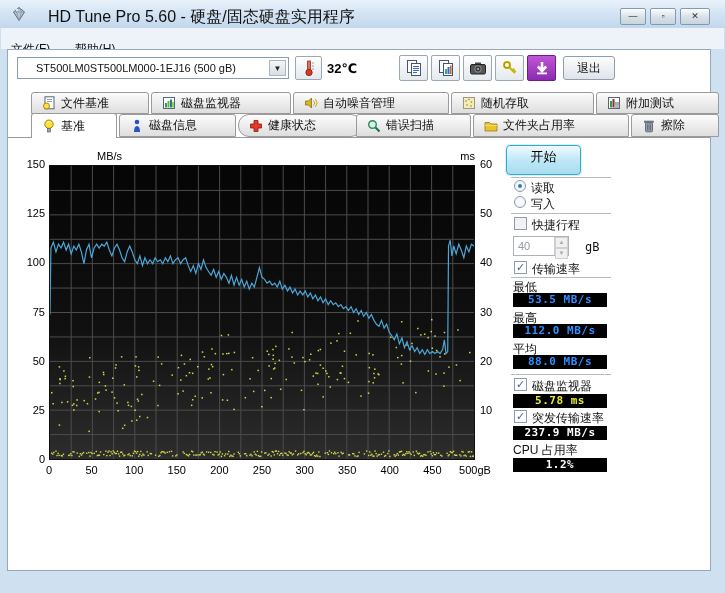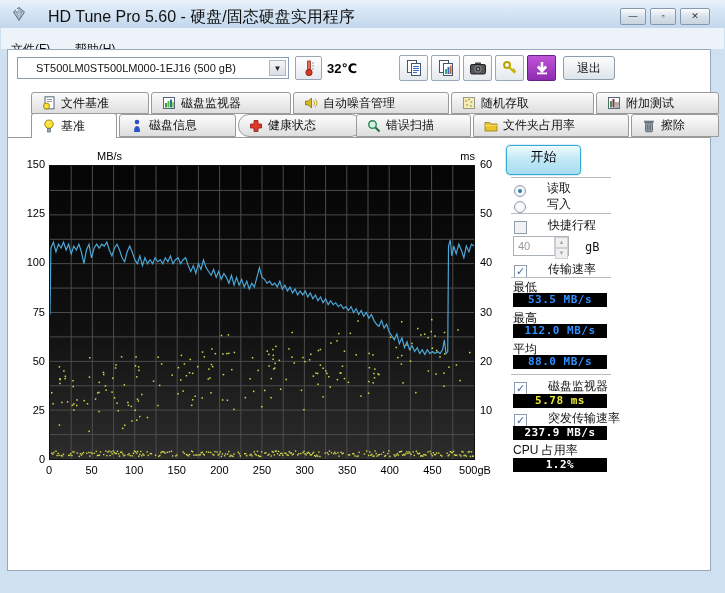--- a/index.html
+++ b/index.html
@@ -42,21 +42,21 @@
   
   #plot-svg{position:absolute;left:41px;top:115px;width:426px;height:295px;border:1px solid #111;
     background:linear-gradient(180deg,#050505 0%,#101010 55%,#2d2d2d 100%);}
   .axis-label{position:absolute;font-size:11px;color:#000;}
   .tick{position:absolute;font-size:11px;color:#000;}
   
   .start-btn{position:absolute;left:498px;top:95px;width:75px;height:30px;border:1px solid #35a9cf;border-radius:4px;
     background:linear-gradient(180deg,#f0fbff,#bfe7f5 50%,#a8ddf0);font-size:13px;text-align:center;line-height:21px;color:#000;
     box-shadow:0 0 0 1px #d8eef8;}
   .hsep{position:absolute;left:503px;width:100px;height:1px;background:#b4bcc4;}
-  .ctl-row{position:absolute;left:506px;display:flex;align-items:flex-end;gap:21px;font-size:12px;color:#111;}
+  .ctl-row{position:absolute;left:506px;display:flex;align-items:flex-start;gap:5px;font-size:12px;color:#111;}
   .radio{width:12px;height:12px;border-radius:50%;border:1px solid #8e9cae;background:radial-gradient(#fff,#e8eef4);position:relative;}
   .radio.sel::after{content:"";position:absolute;left:3px;top:3px;width:4px;height:4px;border-radius:50%;background:#2f7fae;}
   .checkbox{width:13px;height:13px;border:1px solid #8e9cae;background:#fff;position:relative;font-size:11px;
     line-height:11px;text-align:center;color:#3a66a8;font-weight:bold;}
   .spin-input{position:absolute;left:505px;top:186px;width:56px;height:20px;border:1px solid #aab2ba;background:#fff;
     font-size:11px;color:#999;padding-left:4px;}
   .spinner{position:absolute;left:546px;top:187px;width:14px;height:18px;border-left:1px solid #c8ccd0;
     display:flex;flex-direction:column;}
   .spinner span{flex:1;font-size:6px;line-height:9px;text-align:center;color:#aaa;background:#f0f0f0;border:1px solid #d0d0d0;}
   .unit-label{position:absolute;left:577px;top:190px;font-size:12px;color:#111;

